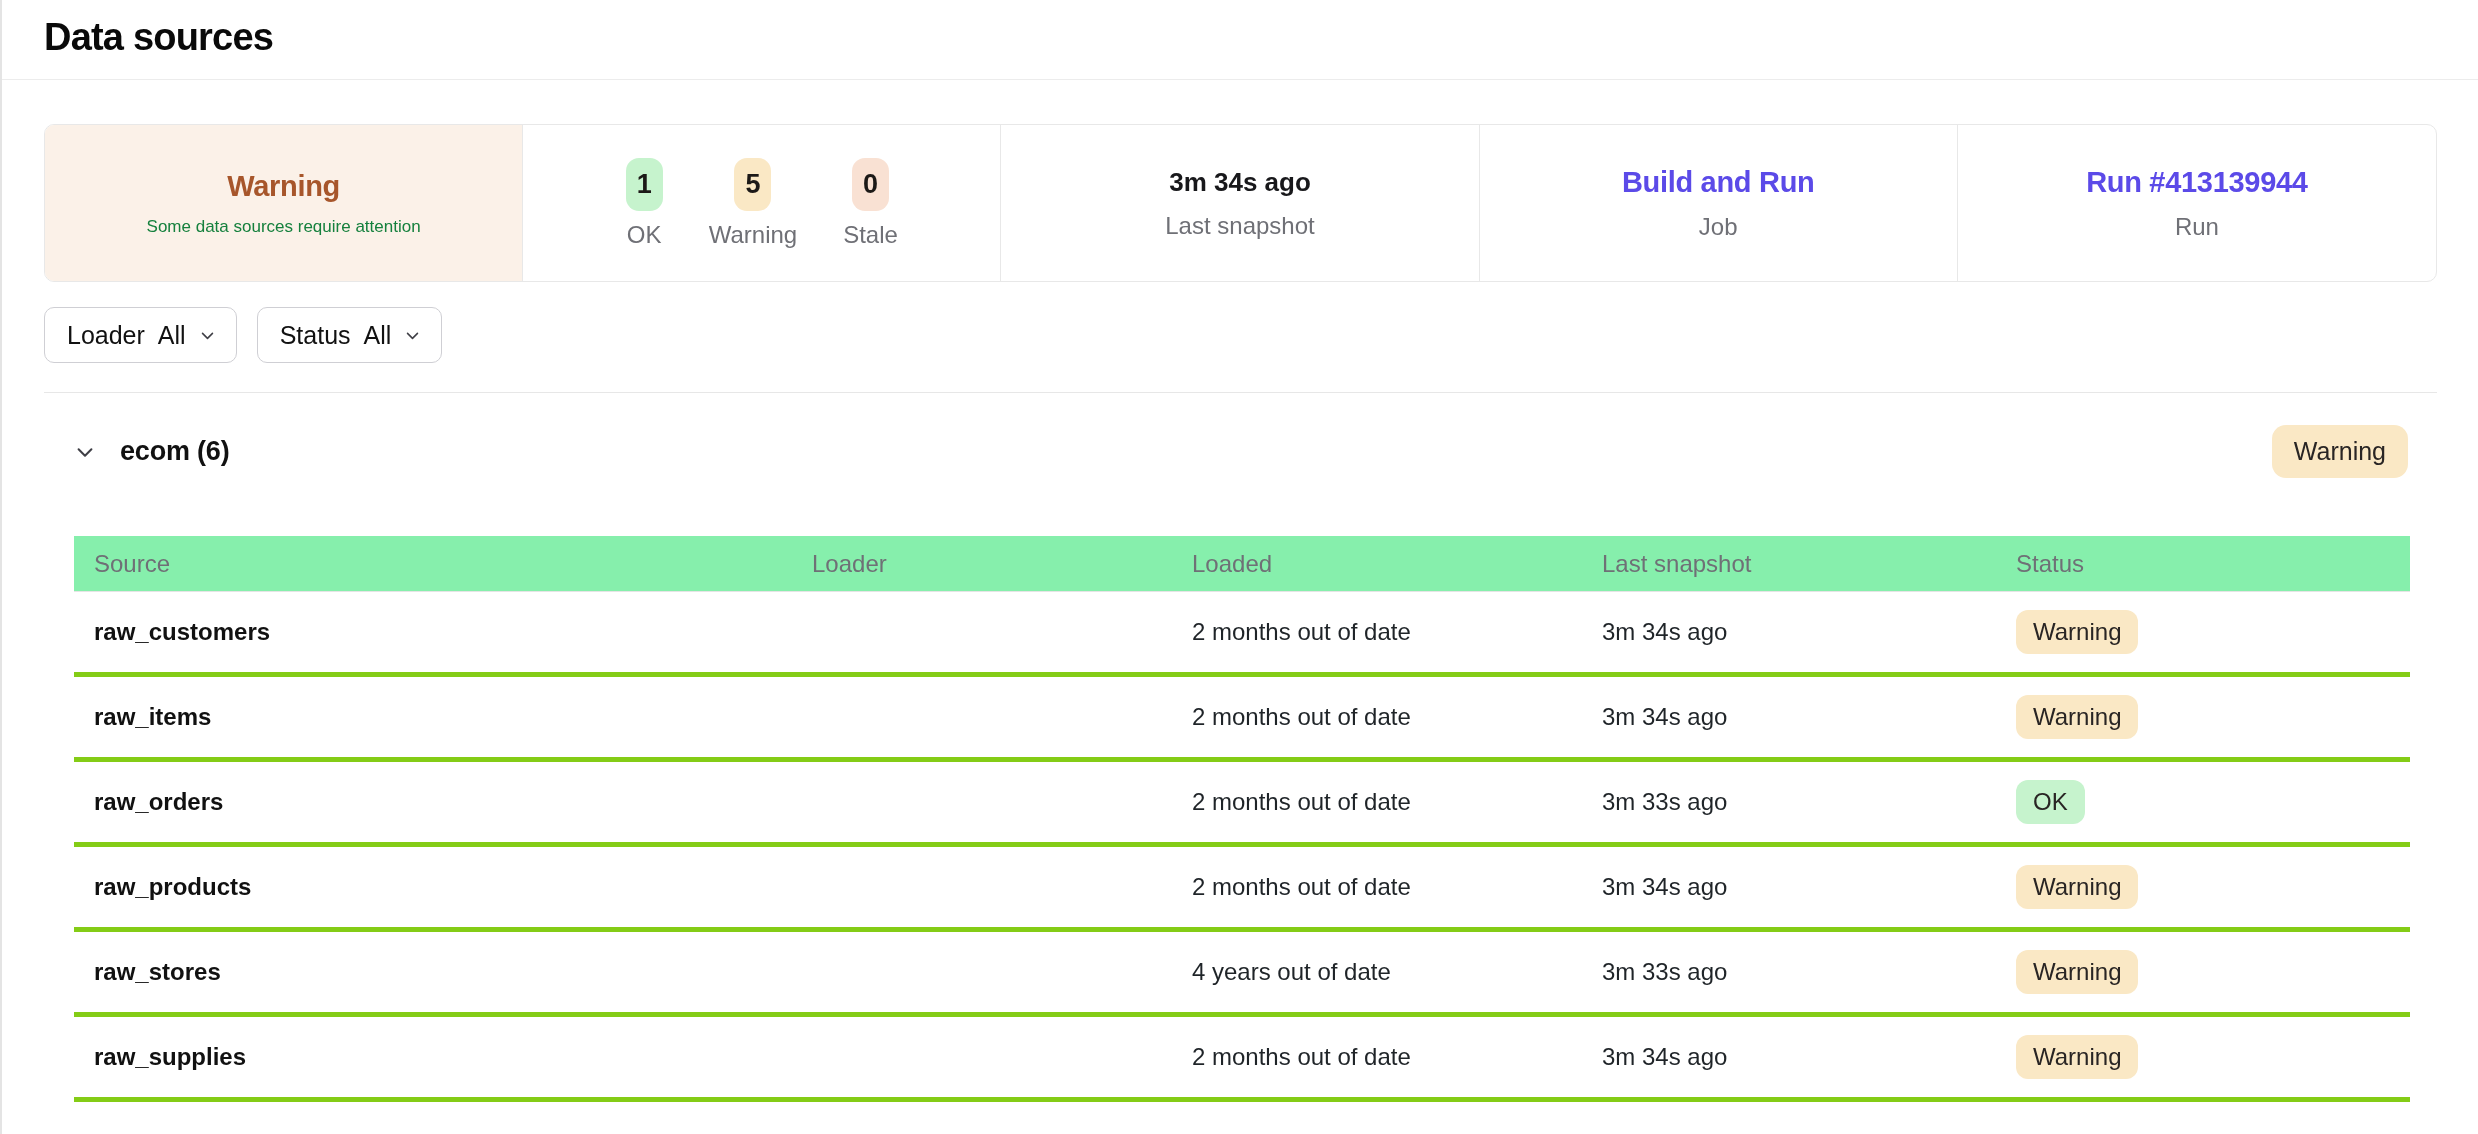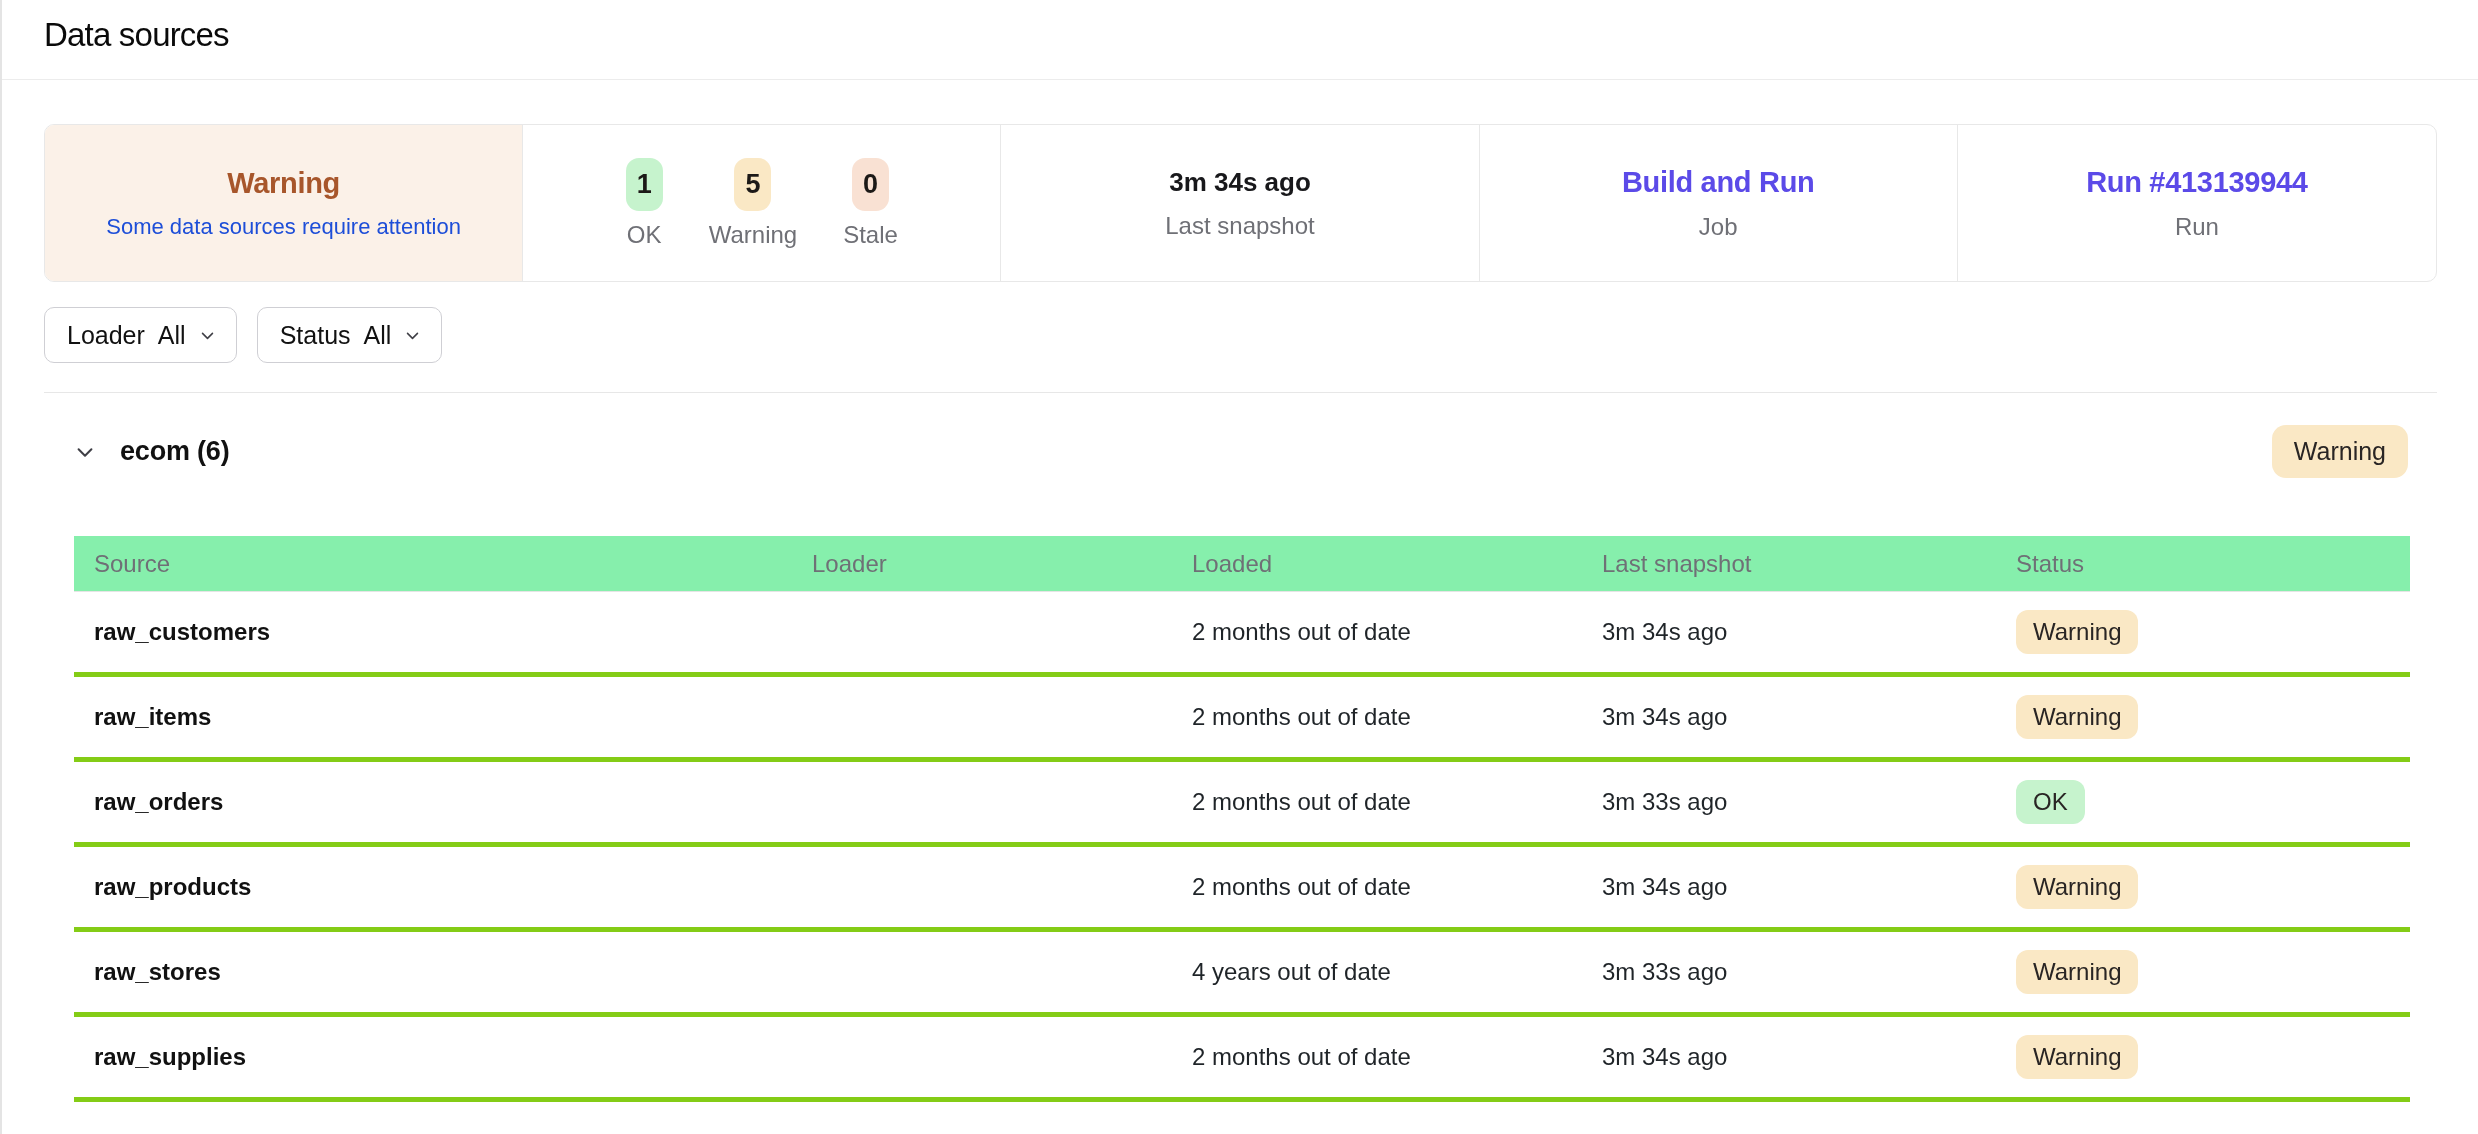--- a/index.html
+++ b/index.html
@@ -13,22 +13,22 @@
     overflow: hidden;
   }
 
   
   .page-header {
     height: 80px;
     padding: 16px 0 0 42px;
     border-bottom: 1px solid #ececec;
   }
   .page-title {
-    font-size: 33px;
-    font-weight: 400;
+    font-size: 38px;
+    font-weight: 700;
     letter-spacing: -0.8px;
     color: #0a0a0a;
   }
 
   .content { padding: 0 41px 8px 42px; }
 
   
   .summary {
     margin-top: 44px;
     height: 158px;
@@ -48,21 +48,21 @@
     border-right: 1px solid #e8e8e8;
   }
   .summary-cell:last-child { border-right: none; }
   .cell-status { background: #fbf1e8; }
   .status-title {
     font-size: 29px;
     font-weight: 700;
     color: #a7562b;
     letter-spacing: -0.3px;
   }
-  .status-subtitle { font-size: 22px; color: #1d4ed8; }
+  .status-subtitle { font-size: 17px; color: #15803d; }
 
   .counts-row {
     display: flex;
     align-items: flex-start;
     justify-content: center;
     gap: 46px;
   }
   .stat { display: flex; flex-direction: column; align-items: center; gap: 10px; }
   .stat-badge {
     min-width: 37px;

